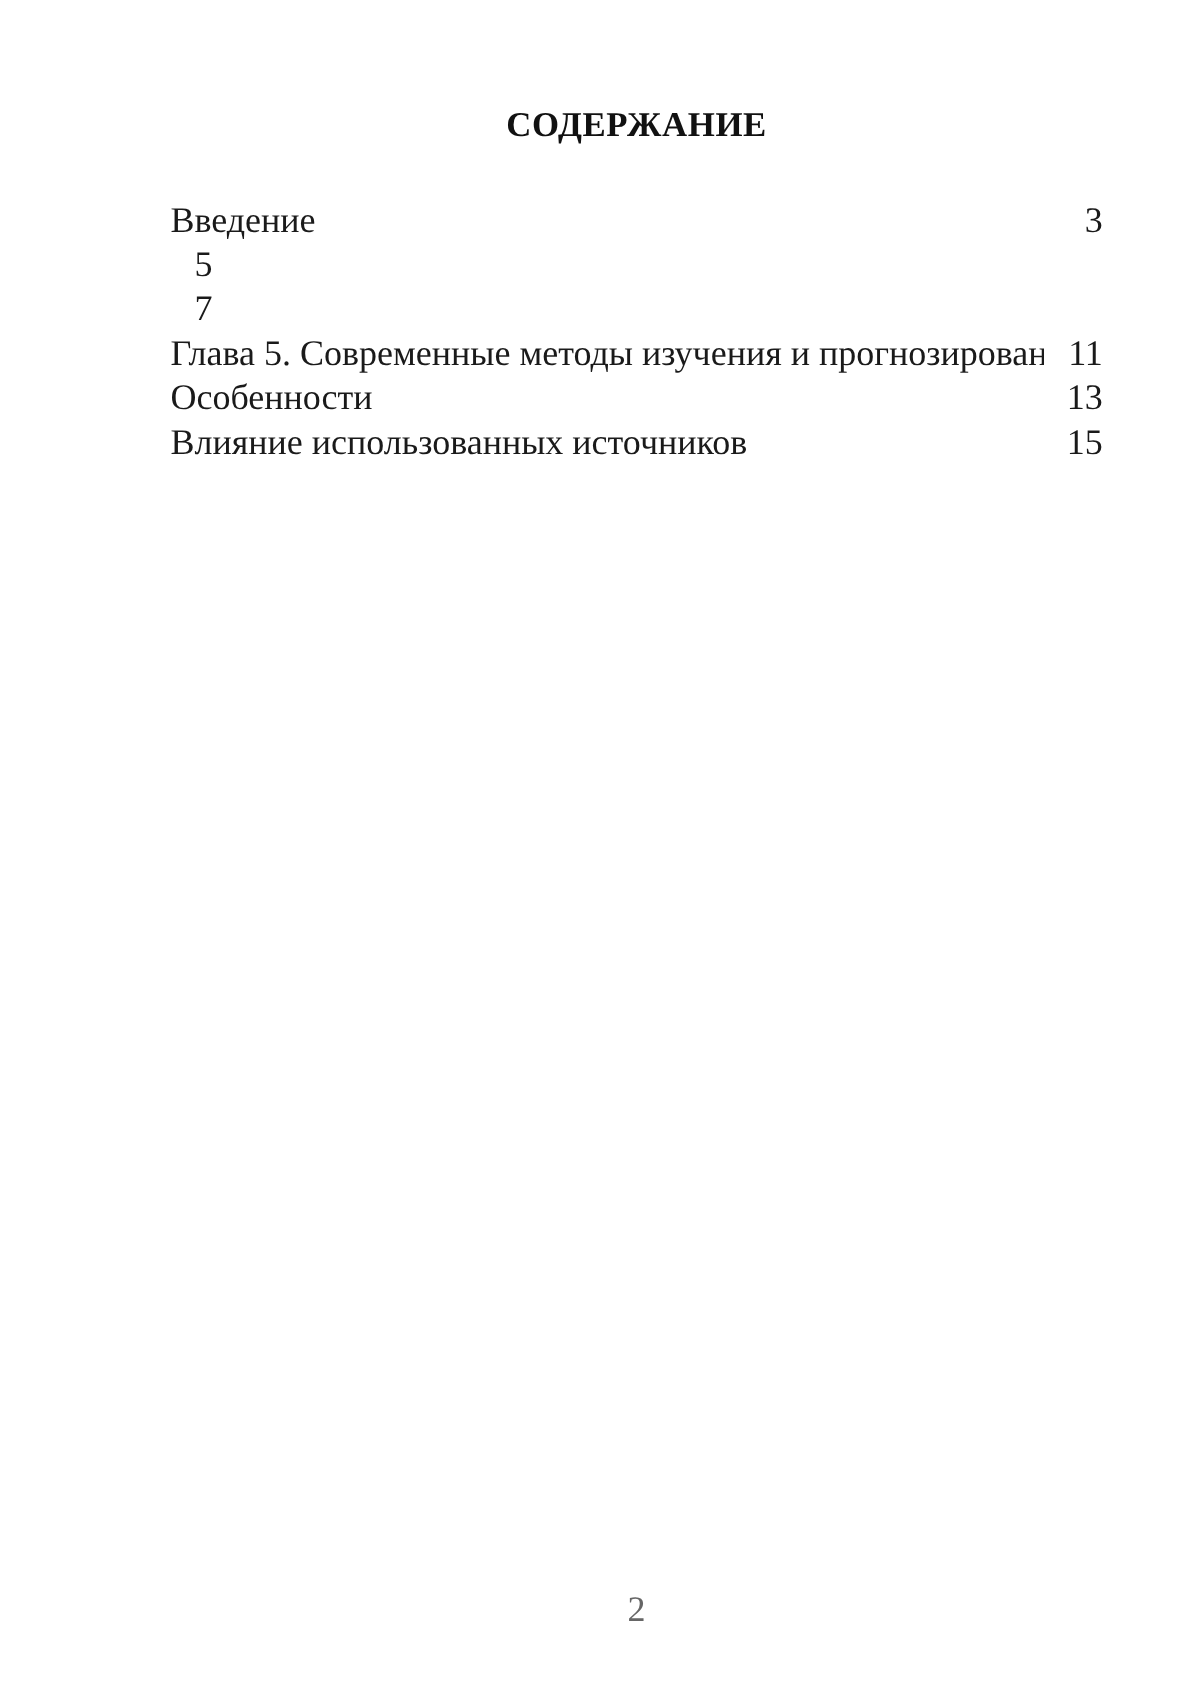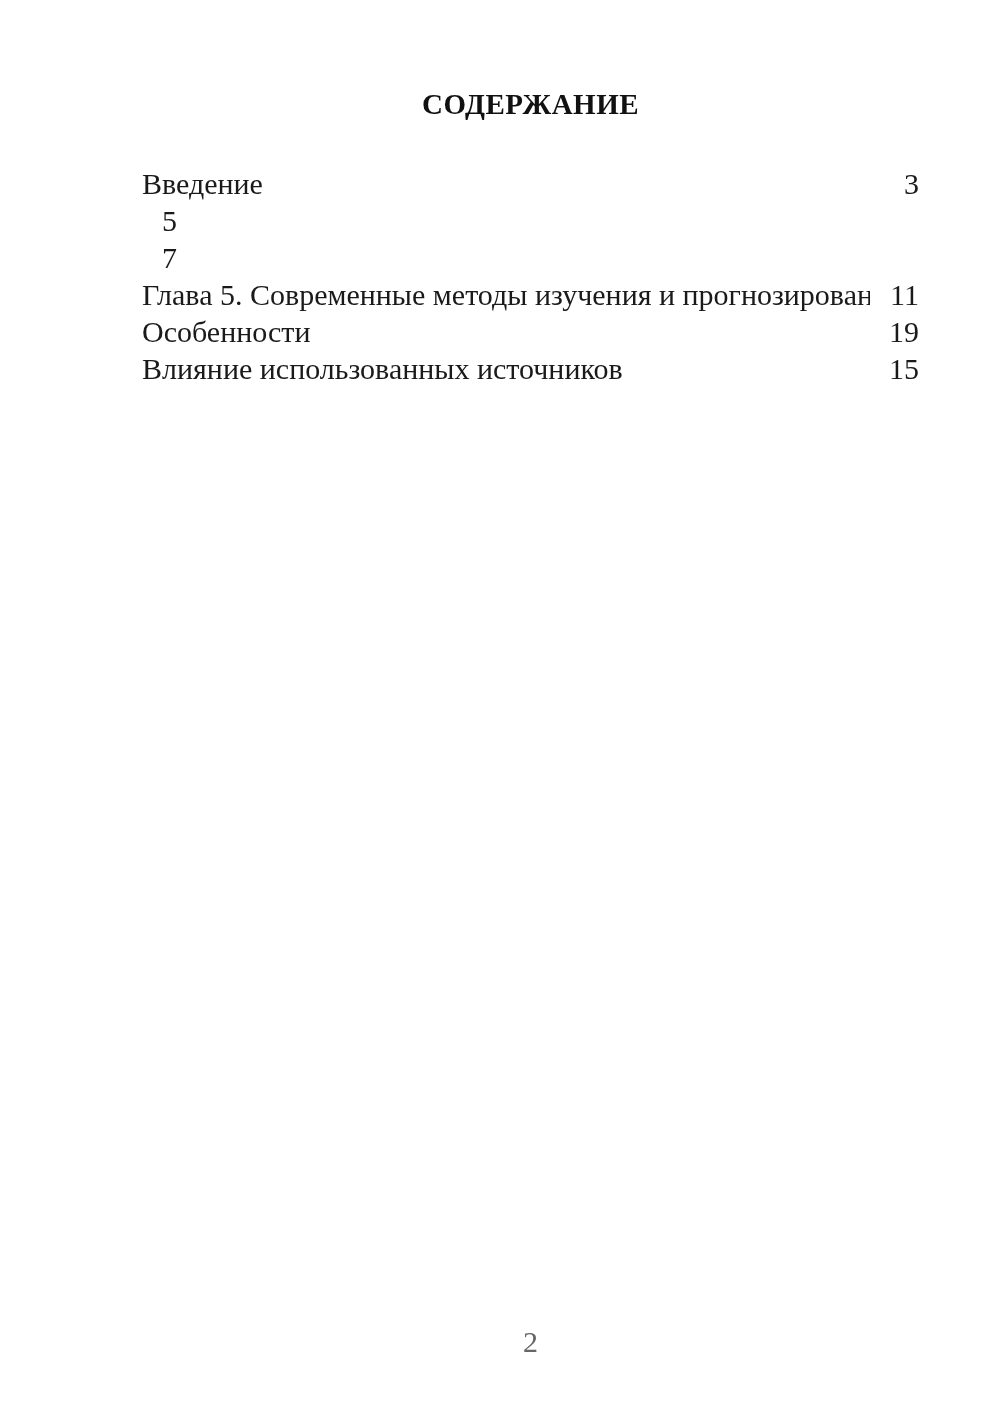--- a/index.html
+++ b/index.html
@@ -84,21 +84,21 @@
 
 
 
       <div class="toc-row">
         <span class="toc-label">Глава 5. Современные методы изучения и прогнозирования</span>
         <span class="toc-page">11</span>
       </div>
 
       <div class="toc-row">
         <span class="toc-label">Особенности</span>
-        <span class="toc-page">19</span>
+        <span class="toc-page">13</span>
       </div>
 
       <div class="toc-row">
         <span class="toc-label">Влияние использованных источников</span>
         <span class="toc-page">15</span>
       </div>
     </div>
 
   <div class="page-footer">2</div>
 

